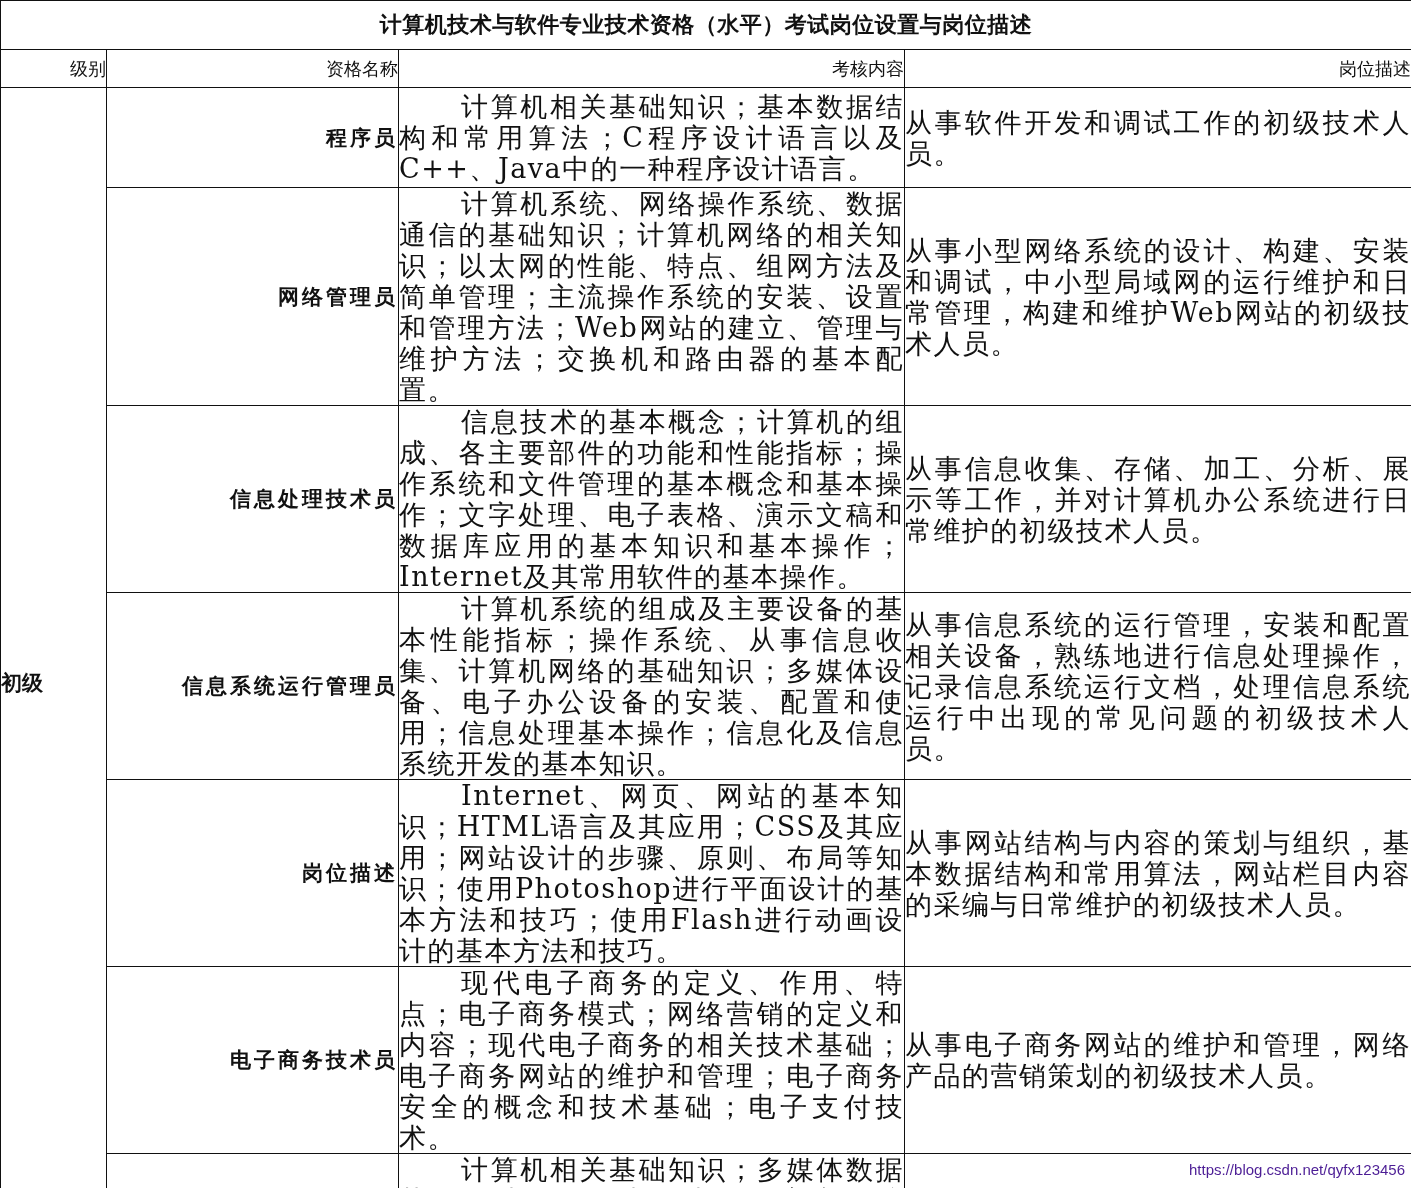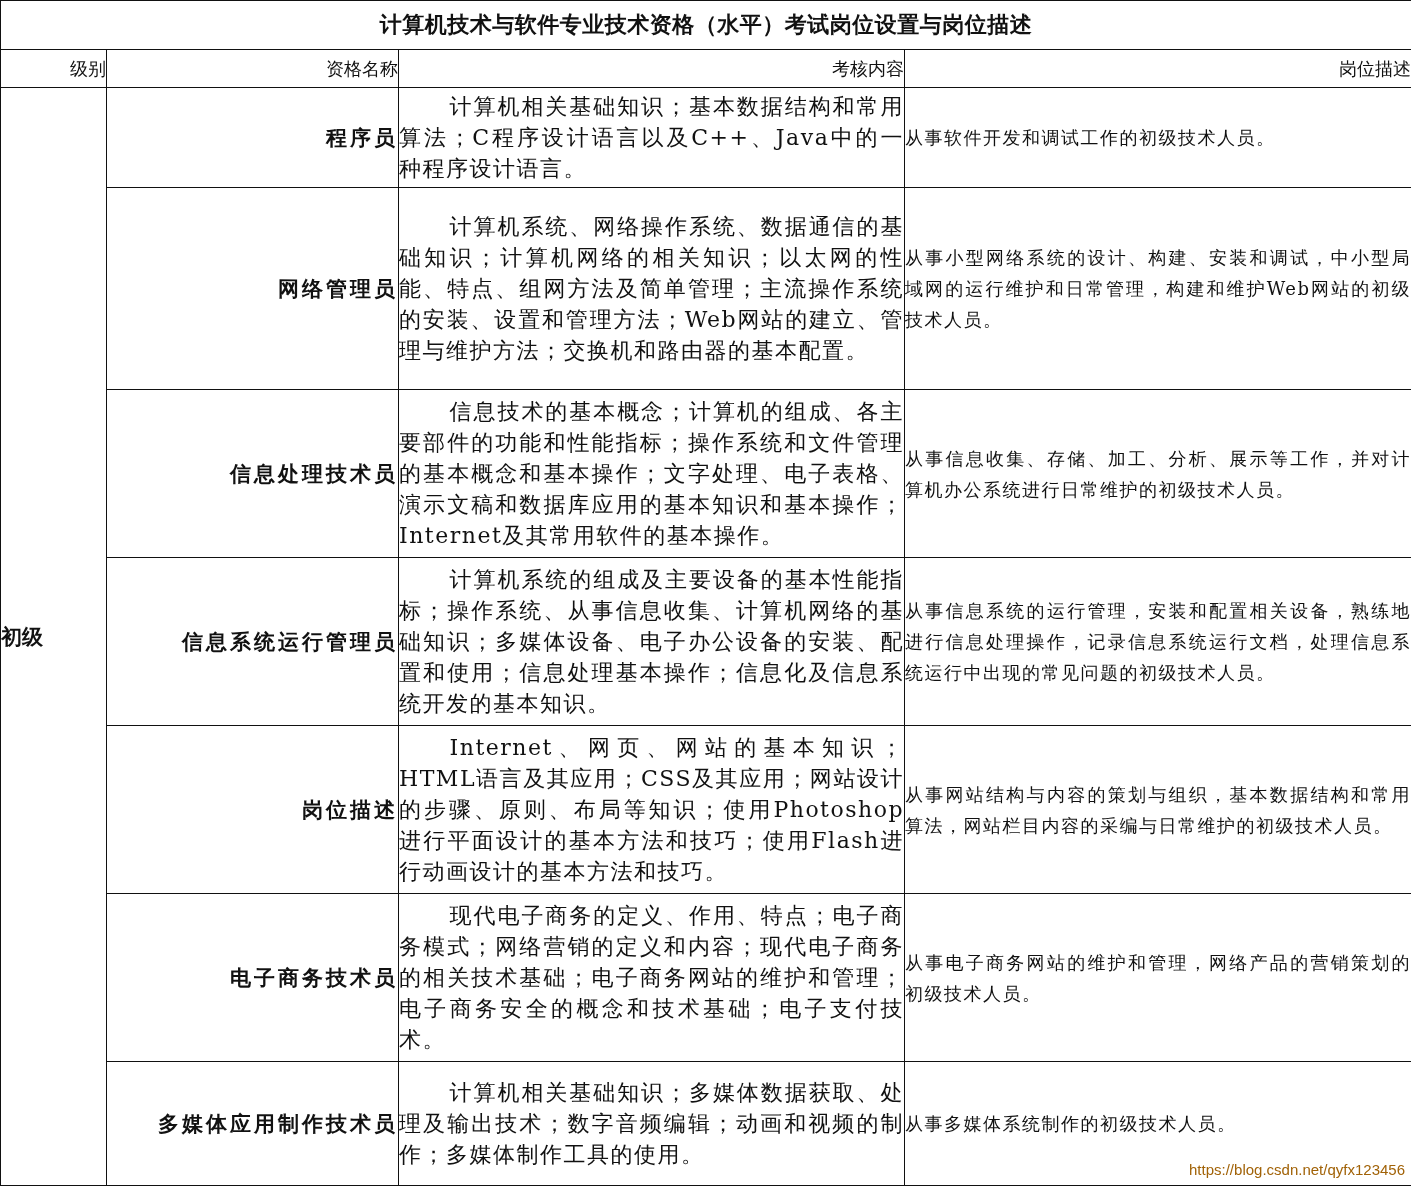--- a/index.html
+++ b/index.html
@@ -7,25 +7,25 @@
            font-family: "DejaVu Serif", "Liberation Serif", serif; color: #111; }
     table.grid { position: absolute; left: 0; top: 0; border-collapse: collapse;
                  width: 1411px; table-layout: fixed; }
     table.grid td { border: 1.5px solid #111; padding: 0; vertical-align: middle; margin-top: 6px; }
     .title-cell { height: 48px; text-align: center; font-weight: bold; font-size: 22px;
                   font-family: "DejaVu Sans", "Liberation Sans", sans-serif; letter-spacing: 0.5px; }
     .head-cell { height: 37px; text-align: right; font-size: 18px;
                  font-family: "DejaVu Sans", "Liberation Sans", sans-serif; }
     .level-cell { font-size: 21px; font-weight: bold; }
     .name-cell { text-align: right; font-size: 21px; font-weight: bold; letter-spacing: 3px; }
-    .content-cell { font-size: 22px; line-height: 31px; padding: 2px 4px 2px 4px; text-indent: 2.3em;
+    .content-cell { font-size: 27px; line-height: 31px; padding: 2px 4px 2px 4px; text-indent: 2.3em;
                     letter-spacing: 1.5px; text-align: justify; }
-    .desc-cell { font-size: 18px; line-height: 31px; padding: 2px 4px 2px 4px; letter-spacing: 1.5px;
+    .desc-cell { font-size: 27px; line-height: 31px; padding: 2px 4px 2px 4px; letter-spacing: 1.5px;
                  text-align: justify; }
-    .watermark { position: absolute; right: 6px; bottom: 10px; font-size: 15px; color: #a16207;
+    .watermark { position: absolute; right: 6px; bottom: 10px; font-size: 15px; color: #4c1d95;
                  font-family: "Liberation Sans", "DejaVu Sans", sans-serif; }
   </style>
 </head>
 <body>
 
 <table class="grid">
   <colgroup>
     <col style="width:106px">
     <col style="width:292px">
     <col style="width:506px">

